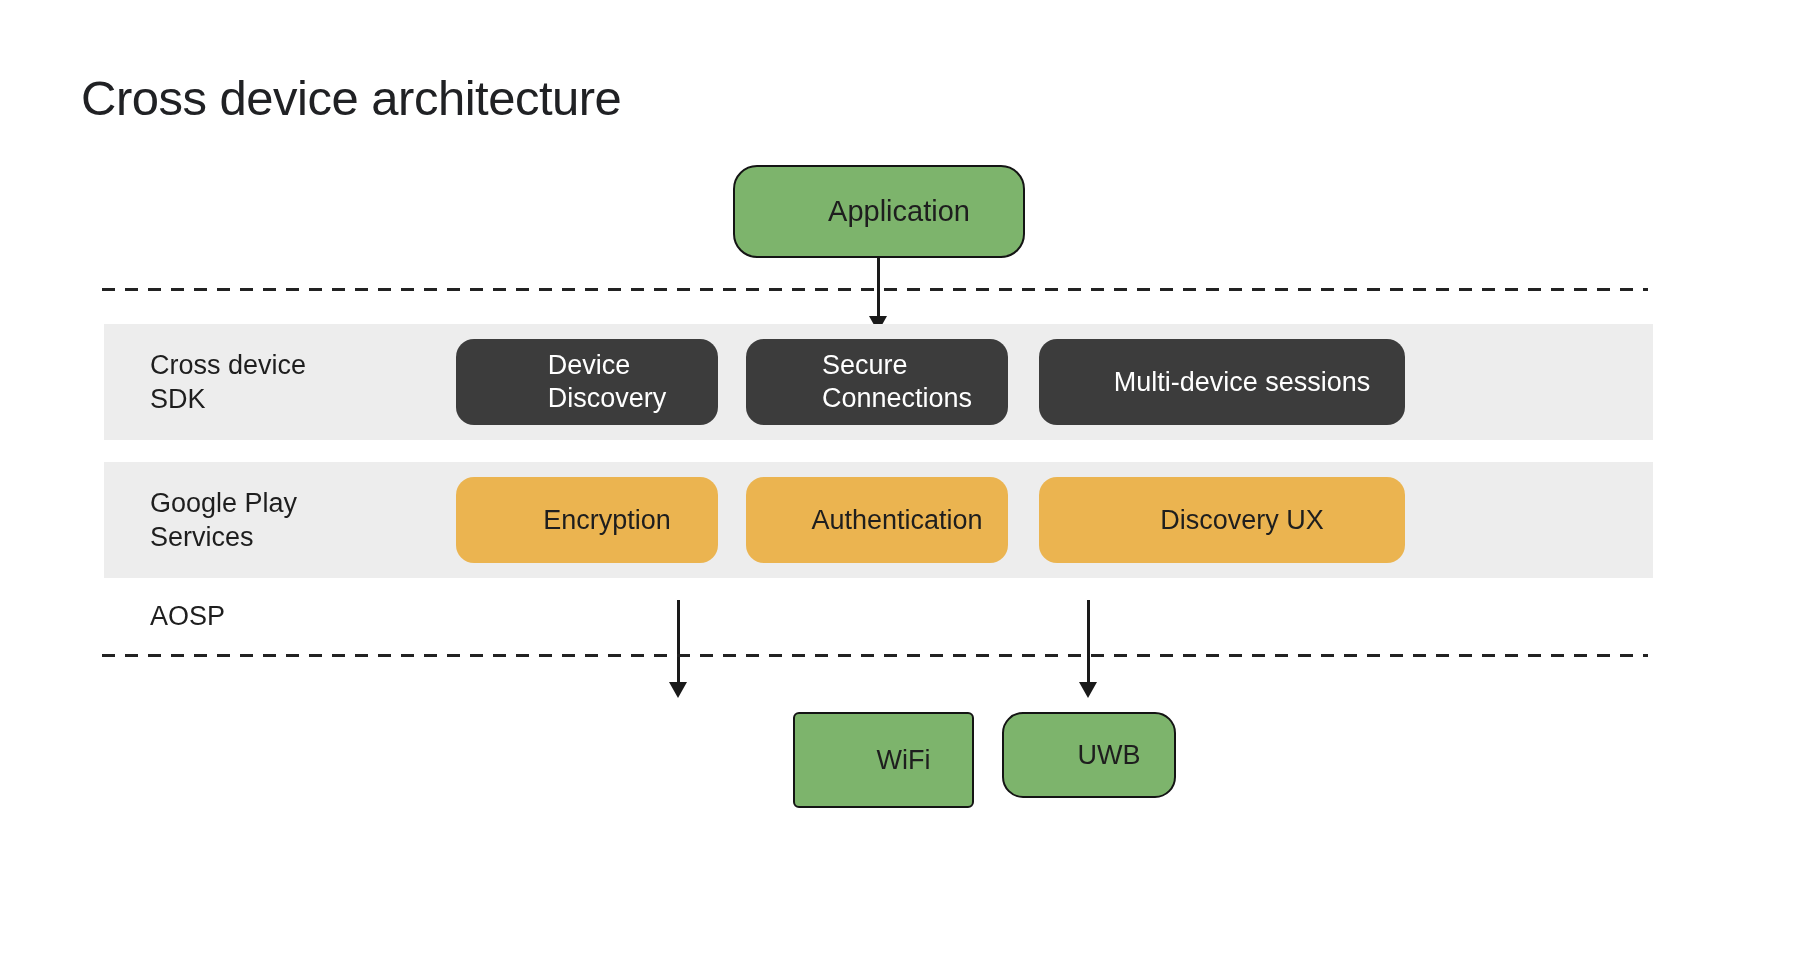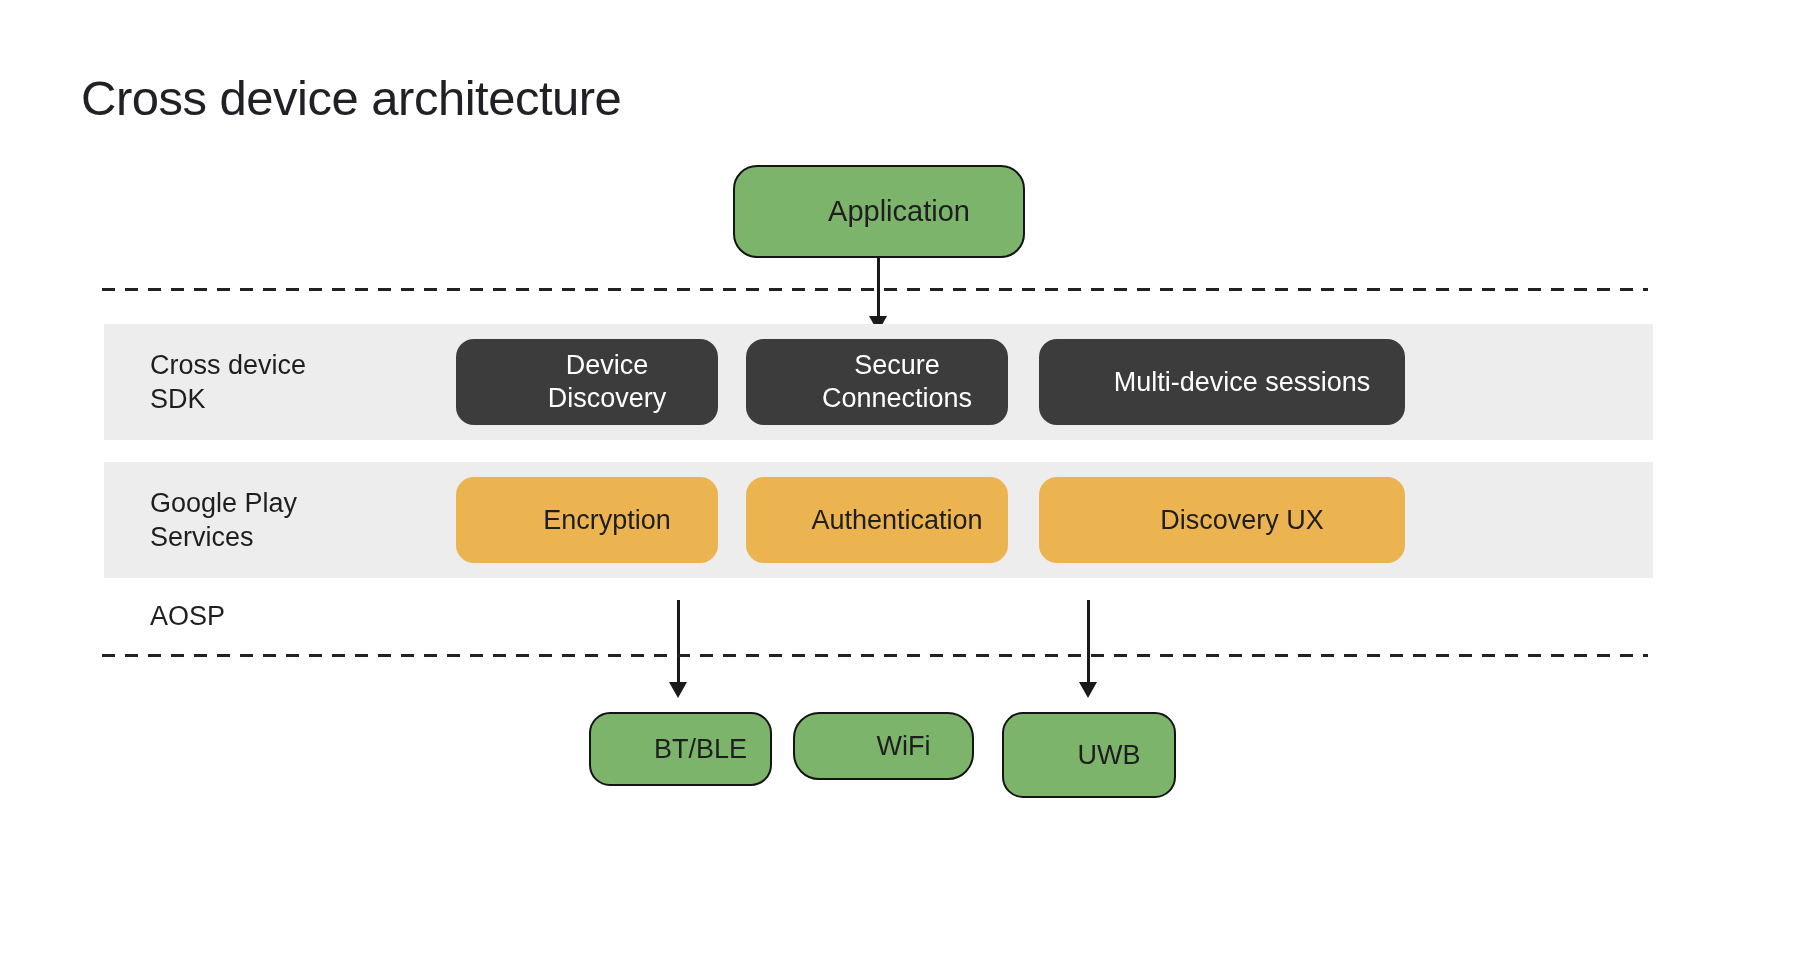--- a/index.html
+++ b/index.html
@@ -16,21 +16,21 @@
   .canvas{
     position:relative;width:1800px;height:954px;background:#ffffff;overflow:hidden;
   }
   .page-title{
     position:absolute;left:81px;top:70px;
     font-size:49px;font-weight:500;letter-spacing:-0.5px;color:#202124;
   }
   
   .node{
     position:absolute;display:flex;align-items:center;justify-content:center;
-    text-align:center;font-weight:500;white-space:pre-line;line-height:1.22;padding-left:40px;
+    font-weight:500;white-space:pre-line;line-height:1.22;padding-left:40px;
   }
   .node-green{
     background:var(--node-green);border:2.5px solid #141414;border-radius:24px;
     color:var(--text-dark);font-size:29px;
   }
   .node-dark{
     background:var(--node-dark);border:none;border-radius:18px;
     color:var(--text-light);font-size:27px;
   }
   .node-orange{
@@ -98,17 +98,16 @@
   <div class="aosp-label">AOSP</div>
 
   <div class="arrow-line" style="left:677px;top:600px;height:84px;"></div>
   <div class="arrow-head" style="left:669px;top:682px;"></div>
 
   <div class="arrow-line" style="left:1087px;top:600px;height:84px;"></div>
   <div class="arrow-head" style="left:1079px;top:682px;"></div>
 
   <div class="dashed" style="top:654px;"></div>
 
-  <div class="node node-green" style="left:589px;top:712px;width:183px;height:74px;border-radius:21px;font-size:27px;">BT/BLE</div>
-  <div class="node node-green" style="left:793px;top:712px;width:181px;height:68px;border-radius:26px;font-size:27px;">WiFi</div>
+  <div class="node node-green" style="left:793px;top:712px;width:181px;height:96px;border-radius:6px;font-size:27px;">WiFi</div>
   <div class="node node-green" style="left:1002px;top:712px;width:174px;height:86px;border-radius:21px;font-size:27px;">UWB</div>
 
 </div>
 
 </body></html>

